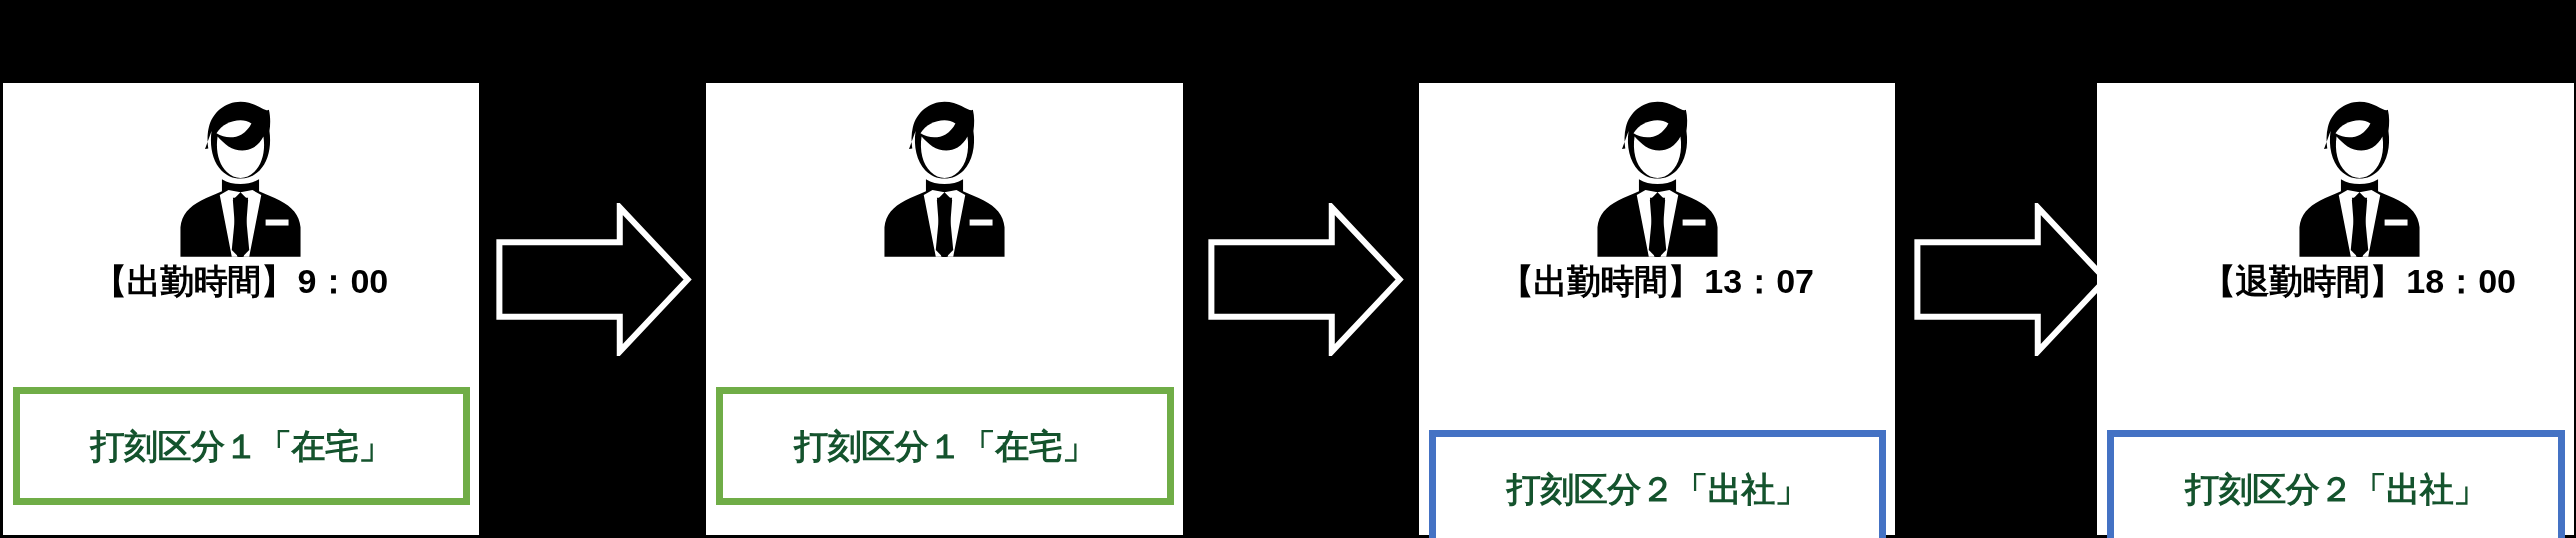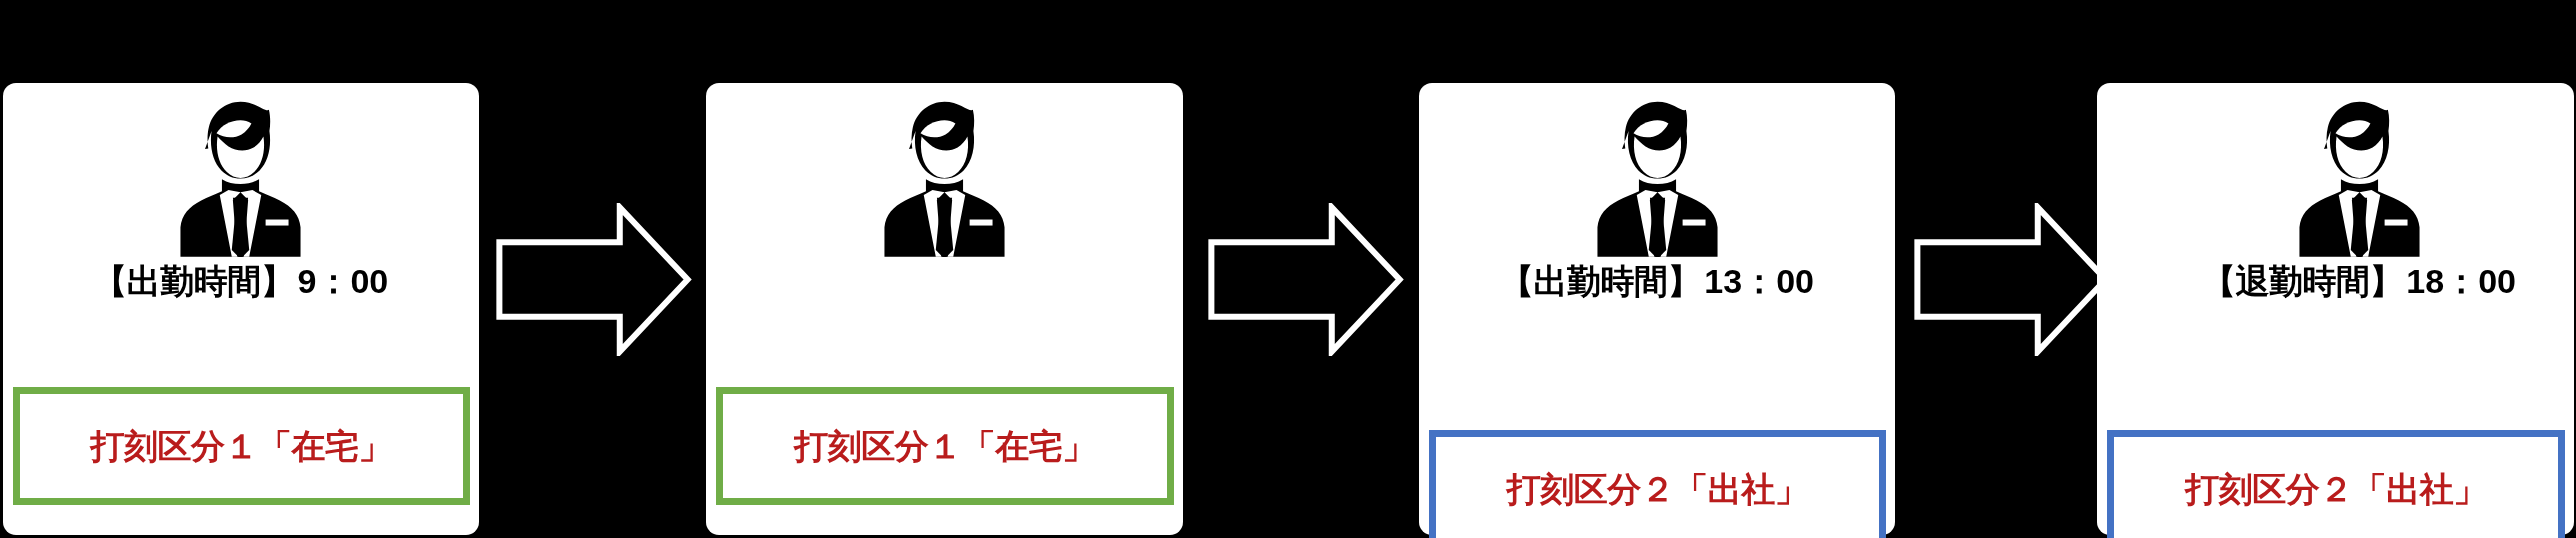--- a/index.html
+++ b/index.html
@@ -24,21 +24,20 @@
   
   .panel {
     position: absolute;
     top: 83px;
     height: 452px;
     background: #ffffff;
     box-sizing: border-box;
     display: flex;
     flex-direction: column;
     align-items: center;
-    border-radius: 13px;
   }
 
   .avatar-wrap {
     width: 100%;
     height: 181px;
     display: flex;
     align-items: flex-start;
     justify-content: center;
     padding-top: 15.3px;
     box-sizing: border-box;
@@ -75,21 +74,21 @@
     box-sizing: border-box;
     background: #ffffff;
     display: flex;
     align-items: center;
     justify-content: center;
   }
   .cat-box.green { border-color: #70AD47; }
   .cat-box.blue  { border-color: #4472C4; margin-top: 43px; }
 
   .cat-text {
-    color: #b91c1c;
+    color: #14532d;
     font-size: 34px;
     font-weight: bold;
     line-height: 1;
     white-space: nowrap;
     letter-spacing: -0.5px;
     text-align: center;
   }
 
   
   .arrow {
@@ -166,21 +165,21 @@
         <path fill="#ffffff" d="M78 70c-4 26 2 51 17 65 7 7 16 11 25 11s18-4 25-11c15-14 21-39 17-65-4 8-10 15-18 20-14 8-32 7-46-2-7-5-14-11-20-18z"></path>
         <path fill="#000000" d="M86 148v22c-12 5-26 11-38 17C26 198 12 214 10 236v54h220v-54c-2-22-16-38-38-49-12-6-26-12-38-17v-22c-10 6-21 9-34 9s-24-3-34-9z"></path>
         <path fill="#ffffff" d="M98 168l-16 9 22 113h10l-8-104 14-14z"></path>
         <path fill="#ffffff" d="M142 168l16 9-22 113h-10l8-104-14-14z"></path>
         <path fill="#000000" d="M106 182h28l-6 28h-16z"></path>
         <path fill="#000000" d="M110 216h20l6 62-16 16-16-16z"></path>
         <rect fill="#ffffff" x="166" y="222" width="42" height="11"></rect>
       </svg>
     </div>
     <div class="time-line">
-      <span class="tlabel">【出勤時間】</span><span class="tval">13：00</span>
+      <span class="tlabel">【出勤時間】</span><span class="tval">13：07</span>
     </div>
     <div class="cat-box blue">
       <span class="cat-text">打刻区分２「出社」</span>
     </div>
   </div>
 
   <div class="arrow" style="left:1913px;">
     <svg viewBox="0 0 360 280" preserveAspectRatio="none">
       <polygon points="8,72 228,72 228,8 352,140 228,272 228,208 8,208" fill="#000000" stroke="#ffffff" stroke-width="11" stroke-linejoin="miter"></polygon>
     </svg>

